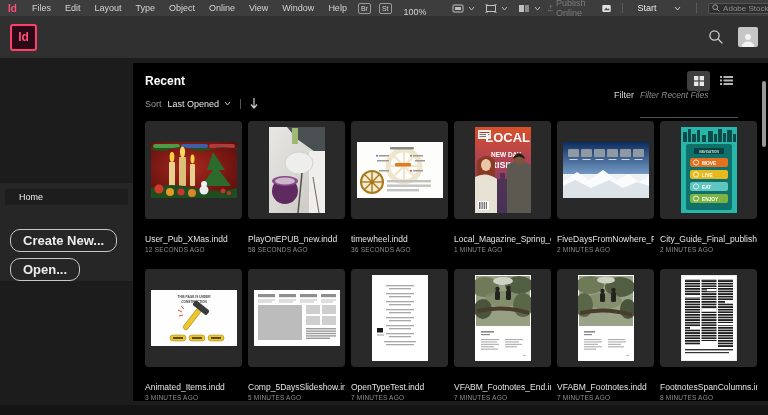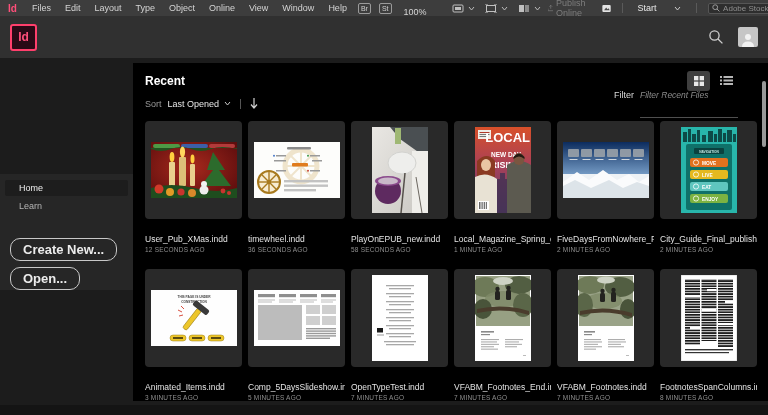--- a/index.html
+++ b/index.html
@@ -177,21 +177,20 @@
             <path d="M2 15 Q2 9.5 8 9.5 Q14 9.5 14 15 Z" fill="#f2f2f2"></path>
           </svg>
       </span>
     </div>
   </div>
 
   <div class="bodyrow">
 
     <div class="sidebar">
       <div class="side-item active">Home</div>
-      <div class="side-item">Learn</div>
       <button class="side-btn first">Create New...</button><br>
       <button class="side-btn">Open...</button>
     </div>
 
     <div class="content">
       <div class="content-head">
         <span class="page-title">Recent</span>
         <span class="view-toggles">
           <span class="toggle active">
             <svg width="12" height="12" viewBox="0 0 12 12">
@@ -265,63 +264,20 @@
               <circle cx="72" cy="49" r="2.4" fill="#c8342e"></circle>
                 <circle cx="78" cy="51" r="2" fill="#c8342e"></circle>
             </svg>
           </div>
           <div class="fname">User_Pub_XMas.indd</div>
           <div class="ftime">12 SECONDS AGO</div>
         </div>
 
         <div class="card">
           <div class="tile">
-            <svg class="thumb-land" viewBox="0 0 86 56">
-              <rect width="86" height="56" fill="#fdfdfb"></rect>
-              <circle cx="47" cy="24" r="16" fill="none" stroke="#efe4cc" stroke-width="5"></circle>
-              <g stroke="#efe4cc" stroke-width="2">
-                  <line x1="47" y1="8" x2="47" y2="40"></line>
-                  <line x1="31" y1="24" x2="63" y2="24"></line>
-                  <line x1="36" y1="13" x2="58" y2="35"></line>
-                  <line x1="58" y1="13" x2="36" y2="35"></line>
-                </g>
-              <rect x="33" y="5" width="24" height="2.6" rx="1" fill="#8a8a8a"></rect>
-              <rect x="38" y="21" width="16" height="3.4" rx="1" fill="#e07c1e"></rect>
-              <g fill="#9a9a9a">
-                  <rect x="22" y="13" width="10" height="1.5"></rect>
-                  <rect x="20" y="18" width="12" height="1.5"></rect>
-                  <rect x="22" y="28" width="10" height="1.5"></rect>
-                  <rect x="56" y="13" width="10" height="1.5"></rect>
-                  <rect x="58" y="18" width="10" height="1.5"></rect>
-                  <rect x="56" y="28" width="10" height="1.5"></rect>
-                </g>
-              <circle cx="20" cy="13.7" r="1" fill="#4a7ac8"></circle>
-                <circle cx="54" cy="13.7" r="1" fill="#3f9a4a"></circle>
-                <circle cx="54" cy="28.7" r="1" fill="#c84a3a"></circle>
-              <circle cx="15" cy="40" r="11" fill="#f7ecd2" stroke="#a87a1e" stroke-width="2"></circle>
-              <g stroke="#a87a1e" stroke-width="1.4">
-                  <line x1="15" y1="29" x2="15" y2="51"></line>
-                  <line x1="4" y1="40" x2="26" y2="40"></line>
-                  <line x1="7.3" y1="32.3" x2="22.7" y2="47.7"></line>
-                  <line x1="22.7" y1="32.3" x2="7.3" y2="47.7"></line>
-                </g>
-              <circle cx="15" cy="40" r="2.2" fill="#a87a1e"></circle>
-              <g fill="#c2c2c2">
-                  <rect x="30" y="38" width="44" height="2.4"></rect>
-                  <rect x="30" y="42.5" width="44" height="2.4"></rect>
-                  <rect x="30" y="47" width="32" height="2.4"></rect>
-                </g>
-            </svg>
-          </div>
-          <div class="fname">timewheel.indd</div>
-          <div class="ftime">36 SECONDS AGO</div>
-        </div>
-
-        <div class="card">
-          <div class="tile">
             <svg class="thumb-port" viewBox="0 0 56 86">
               <defs>
                   <linearGradient id="pg" x1="0" y1="0" x2="1" y2="1">
                     <stop offset="0" stop-color="#e9e7e3"></stop>
                     <stop offset="1" stop-color="#c9c7c2"></stop>
                   </linearGradient>
                 </defs>
               <rect width="56" height="86" fill="url(#pg)"></rect>
               <path d="M18 0 H56 V32 L28 12 Z" fill="#4a4f52"></path>
               <rect x="23" y="1" width="6" height="16" fill="#9fb874"></rect>
@@ -329,20 +285,63 @@
               <ellipse cx="30" cy="36" rx="14" ry="11" fill="#eeeeec" stroke="#d2d2cf"></ellipse>
               <line x1="33" y1="46" x2="29" y2="86" stroke="#55504a" stroke-width="1.5"></line>
               <line x1="44" y1="50" x2="50" y2="86" stroke="#6a655e"></line>
               <ellipse cx="16" cy="64" rx="13" ry="13" fill="#5e2a60"></ellipse>
               <ellipse cx="16" cy="54" rx="13" ry="5" fill="#8a4a8c"></ellipse>
               <ellipse cx="16" cy="54" rx="10" ry="3.6" fill="#c9b9c9"></ellipse>
             </svg>
           </div>
           <div class="fname">PlayOnEPUB_new.indd</div>
           <div class="ftime">58 SECONDS AGO</div>
+        </div>
+
+        <div class="card">
+          <div class="tile">
+            <svg class="thumb-land" viewBox="0 0 86 56">
+              <rect width="86" height="56" fill="#fdfdfb"></rect>
+              <circle cx="47" cy="24" r="16" fill="none" stroke="#efe4cc" stroke-width="5"></circle>
+              <g stroke="#efe4cc" stroke-width="2">
+                  <line x1="47" y1="8" x2="47" y2="40"></line>
+                  <line x1="31" y1="24" x2="63" y2="24"></line>
+                  <line x1="36" y1="13" x2="58" y2="35"></line>
+                  <line x1="58" y1="13" x2="36" y2="35"></line>
+                </g>
+              <rect x="33" y="5" width="24" height="2.6" rx="1" fill="#8a8a8a"></rect>
+              <rect x="38" y="21" width="16" height="3.4" rx="1" fill="#e07c1e"></rect>
+              <g fill="#9a9a9a">
+                  <rect x="22" y="13" width="10" height="1.5"></rect>
+                  <rect x="20" y="18" width="12" height="1.5"></rect>
+                  <rect x="22" y="28" width="10" height="1.5"></rect>
+                  <rect x="56" y="13" width="10" height="1.5"></rect>
+                  <rect x="58" y="18" width="10" height="1.5"></rect>
+                  <rect x="56" y="28" width="10" height="1.5"></rect>
+                </g>
+              <circle cx="20" cy="13.7" r="1" fill="#4a7ac8"></circle>
+                <circle cx="54" cy="13.7" r="1" fill="#3f9a4a"></circle>
+                <circle cx="54" cy="28.7" r="1" fill="#c84a3a"></circle>
+              <circle cx="15" cy="40" r="11" fill="#f7ecd2" stroke="#a87a1e" stroke-width="2"></circle>
+              <g stroke="#a87a1e" stroke-width="1.4">
+                  <line x1="15" y1="29" x2="15" y2="51"></line>
+                  <line x1="4" y1="40" x2="26" y2="40"></line>
+                  <line x1="7.3" y1="32.3" x2="22.7" y2="47.7"></line>
+                  <line x1="22.7" y1="32.3" x2="7.3" y2="47.7"></line>
+                </g>
+              <circle cx="15" cy="40" r="2.2" fill="#a87a1e"></circle>
+              <g fill="#c2c2c2">
+                  <rect x="30" y="38" width="44" height="2.4"></rect>
+                  <rect x="30" y="42.5" width="44" height="2.4"></rect>
+                  <rect x="30" y="47" width="32" height="2.4"></rect>
+                </g>
+            </svg>
+          </div>
+          <div class="fname">timewheel.indd</div>
+          <div class="ftime">36 SECONDS AGO</div>
         </div>
 
         <div class="card">
           <div class="tile">
             <svg class="thumb-port" viewBox="0 0 56 86">
               <defs>
                   <linearGradient id="lg" x1="0" y1="0" x2="0" y2="1">
                     <stop offset="0" stop-color="#d8502a"></stop>
                     <stop offset="0.45" stop-color="#a84058"></stop>
                     <stop offset="1" stop-color="#4e3e6e"></stop>

